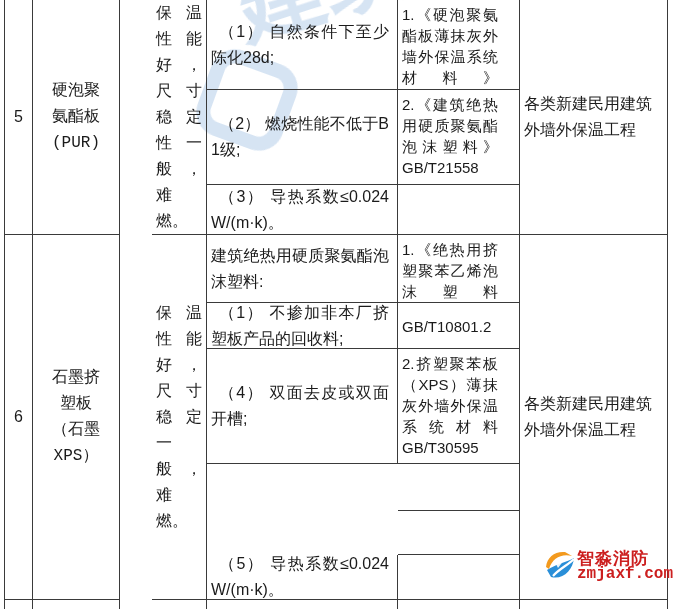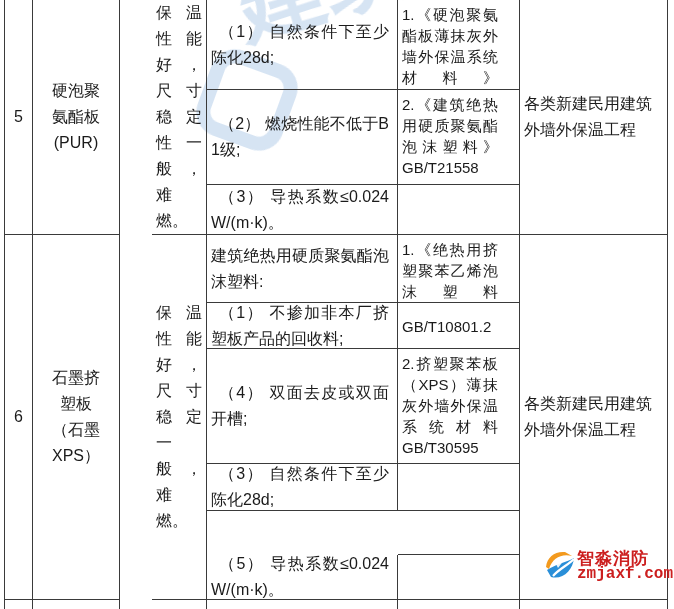--- a/index.html
+++ b/index.html
@@ -44,21 +44,21 @@
       justify-content:center;
       color:var(--tc);
       font-size:16px;
       line-height:26px;
       overflow:hidden;
       background:transparent;
     }
     .first-col{border-left:1px solid var(--bc);}
     .no-bottom{border-bottom:none;}
     .num{align-items:center;text-align:center;}
-    .mat{padding:20px 12px;align-items:center;text-align:center;}
+    .mat{padding:20px 12px;align-items:center;text-align:center;font-family:Liberation Mono, monospace;}
     .props{padding:16px 4px;text-align:justify;margin-left:32px;}
     .req{padding:2px 8px 2px 4px;text-align:justify;word-break:break-all;}
     .req.indent{text-indent:8px;}
     .std{
       justify-content:flex-start;
       padding:4px 21px 2px 4px;
       line-height:21px;
       font-size:15px;
       text-align:justify;
     }
@@ -117,21 +117,20 @@
     <div class="cell first-col num" style="grid-area:4/1/10/2">6</div>
     <div class="cell props" style="grid-area:4/3/10/4">保温性能好，尺寸稳定一般，难燃。</div>
     <div class="cell mat" style="grid-area:4/2/10/3">石墨挤塑板（石墨XPS）</div>
     <div class="cell req" style="grid-area:4/4/5/5">建筑绝热用硬质聚氨酯泡沫塑料:</div>
     <div class="cell std" style="grid-area:4/5/5/6">1.《绝热用挤塑聚苯乙烯泡沫塑料（XPS）》</div>
     <div class="cell app" style="grid-area:4/6/10/7">各类新建民用建筑外墙外保温工程</div>
     <div class="cell req indent" style="grid-area:5/4/6/5">（1） 不掺加非本厂挤塑板产品的回收料;</div>
     <div class="cell std std-center" style="grid-area:5/5/6/6">GB/T10801.2</div>
     <div class="cell req indent" style="grid-area:6/4/7/5">（4） 双面去皮或双面开槽;</div>
     <div class="cell std" style="grid-area:6/5/7/6">2.挤塑聚苯板（XPS）薄抹灰外墙外保温系统材料GB/T30595</div>
-    <div class="cell req indent" style="grid-area:7/4/8/5">（3） 自然条件下至少陈化28d;</div>
     <div class="cell std" style="grid-area:7/5/8/6"></div>
     <div class="cell std" style="grid-area:8/5/9/6"></div>
     <div class="cell req indent" style="grid-area:9/4/10/5">（5） 导热系数≤0.024W/(m·k)。</div>
     <div class="cell std" style="grid-area:9/5/10/6"></div>
 
     <div class="cell first-col no-bottom" style="grid-area:10/1/11/2"></div>
     <div class="cell no-bottom" style="grid-area:10/2/11/3"></div>
     <div class="cell no-bottom" style="grid-area:10/3/11/4"></div>
     <div class="cell no-bottom" style="grid-area:10/4/11/5"></div>
     <div class="cell no-bottom" style="grid-area:10/5/11/6"></div>

